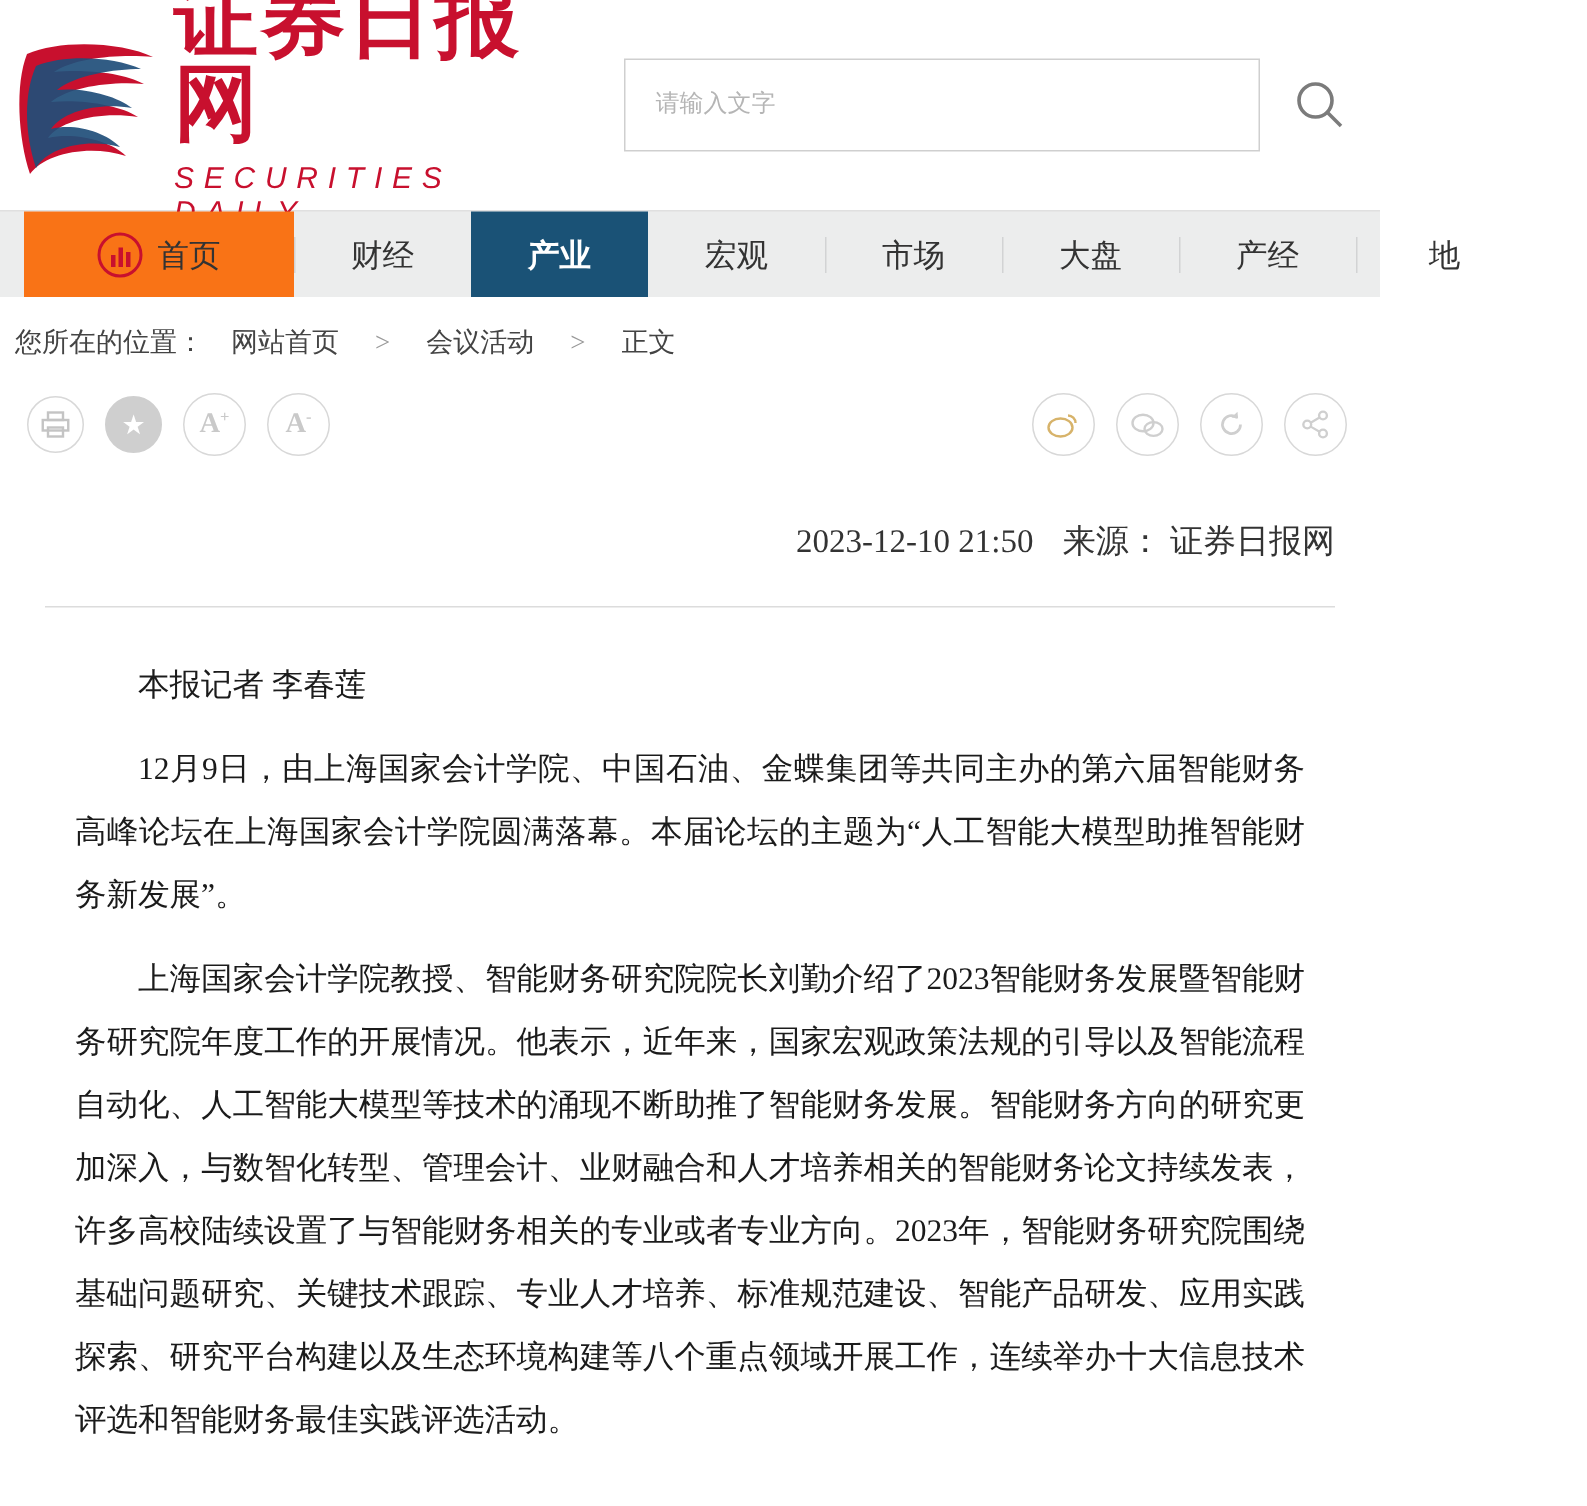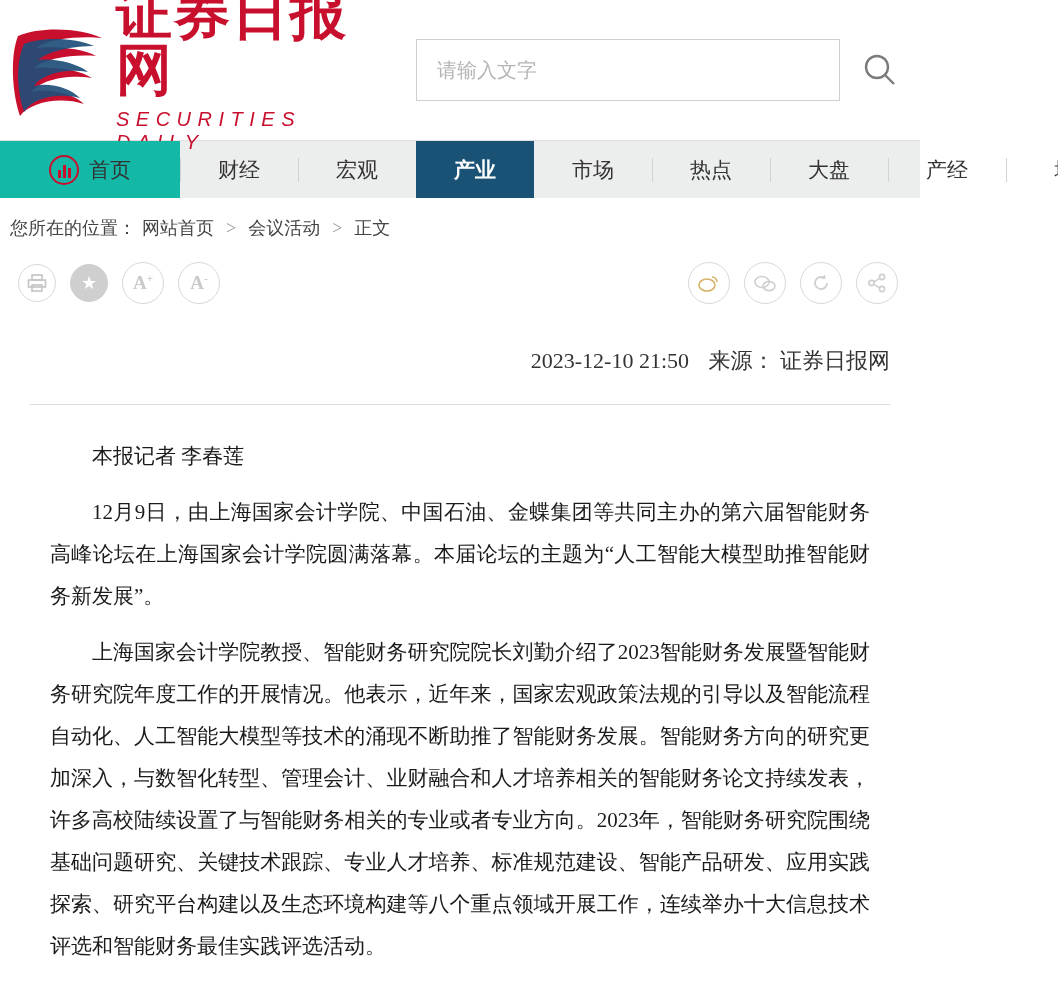--- a/index.html
+++ b/index.html
@@ -55,21 +55,21 @@
     border: 1px solid #cfcfcf;
     background: #fff;
     display: flex;
     align-items: center;
     padding: 0 18px;
   }
   .search-box input {
     border: none;
     outline: none;
     width: 100%;
-    font-size: 20px;
+    font-size: 16px;
     color: #4d7c0f;
     font-family: "Liberation Sans", sans-serif;
   }
   .search-box input::placeholder { color: #b5b5b5; }
   .search-icon-btn {
     width: 80px; height: 62px;
     display: flex; align-items: center; justify-content: center;
     cursor: pointer;
     background: transparent;
     border: none;
@@ -96,22 +96,23 @@
   }
   .nav-item + .nav-item::before {
     content: "";
     position: absolute;
     left: 0; top: 17px;
     width: 1px; height: 24px;
     background: #d2d3d4;
   }
   .nav-item.home {
     width: 180px;
-    background: #14b8a6;
+    background: #f97316;
     gap: 10px;
+    margin-left: 16px;
   }
   .nav-item.home .home-icon {
     width: 30px; height: 30px;
     border-radius: 50%;
     border: 2px solid #c8102e;
     display: inline-flex;
     align-items: flex-end;
     justify-content: center;
     padding-bottom: 5px;
     gap: 2px;
@@ -132,21 +133,21 @@
   .nav-item.active::before, .nav-item.active + .nav-item::before { background: transparent; }
 
   
   .breadcrumb {
     padding: 18px 0 14px 10px;
     font-family: "Liberation Serif", serif;
     font-size: 18px;
     color: #444;
     display: flex;
     align-items: center;
-    gap: 6px;
+    gap: 18px;
   }
   .breadcrumb .sep { color: #999; margin: 0 6px; }
   .breadcrumb a { color: #444; text-decoration: none; cursor: pointer; }
 
   
   .toolbar {
     display: flex;
     align-items: center;
     justify-content: space-between;
     padding: 8px 22px 16px 18px;
@@ -235,31 +236,28 @@
       <span class="home-icon">
           <i></i>
           <i></i>
           <i></i>
         </span>
       <span>首页</span>
     </div>
     <div class="nav-item">
         <span>财经</span>
       </div>
-    <div class="nav-item">
-        <span>宏观</span>
-      </div>
     <div class="nav-item active">
         <span>产业</span>
       </div>
     <div class="nav-item">
+        <span>宏观</span>
+      </div>
+    <div class="nav-item">
         <span>市场</span>
-      </div>
-    <div class="nav-item">
-        <span>热点</span>
       </div>
     <div class="nav-item">
         <span>大盘</span>
       </div>
     <div class="nav-item">
         <span>产经</span>
       </div>
     <div class="nav-item">
         <span>地</span>
       </div>

